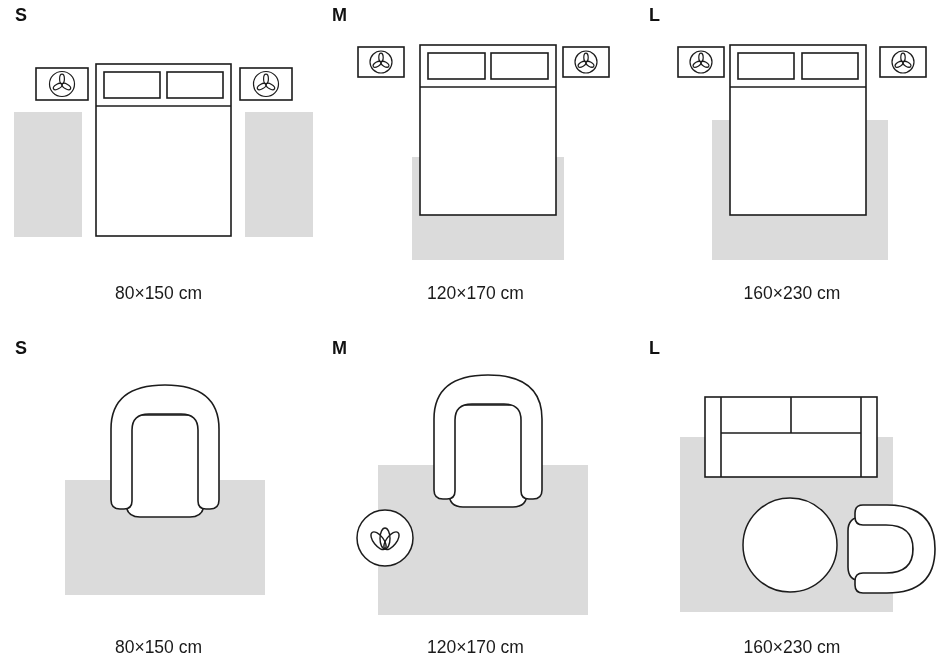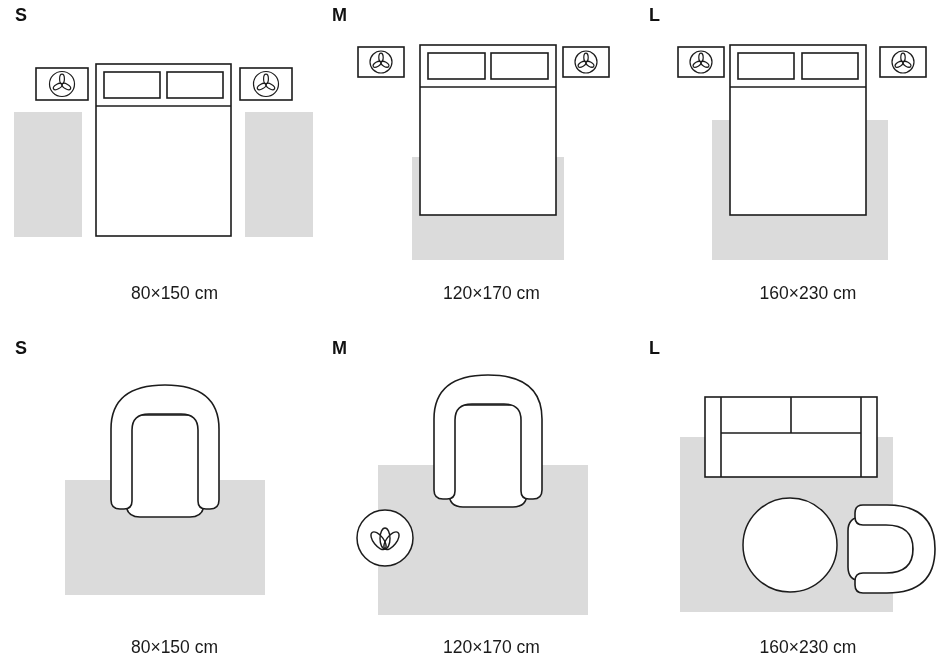--- a/index.html
+++ b/index.html
@@ -9,21 +9,21 @@
     font-family:"Liberation Sans", sans-serif;
     color:#1a1a1a;
   }
   .canvas { position:relative; width:950px; height:670px; background:#ffffff; overflow:hidden; }
   .panel { position:absolute; }
   .size-label {
     position:absolute; left:15px; top:5px;
     font-size:18px; font-weight:700; color:#111111; letter-spacing:.3px;
   }
   .dimension {
-    position:absolute; left:16px; width:100%; text-align:center;
+    position:absolute; left:0; width:100%; text-align:center;
     font-size:17.5px; color:#1a1a1a;
   }
   .row1 .dimension { top:283px; }
   .row2 .dimension { top:304px; }
   .panel svg { position:absolute; left:0; top:0; display:block; }
   .furn { fill:#ffffff; stroke:#1c1c1c; stroke-width:1.6; }
   .ln   { stroke:#1c1c1c; stroke-width:1.6; fill:none; }
   .rug  { fill:#dbdbdb; stroke:none; }
   .icn  { fill:none; stroke:#1c1c1c; stroke-width:1.2; }
 </style>

